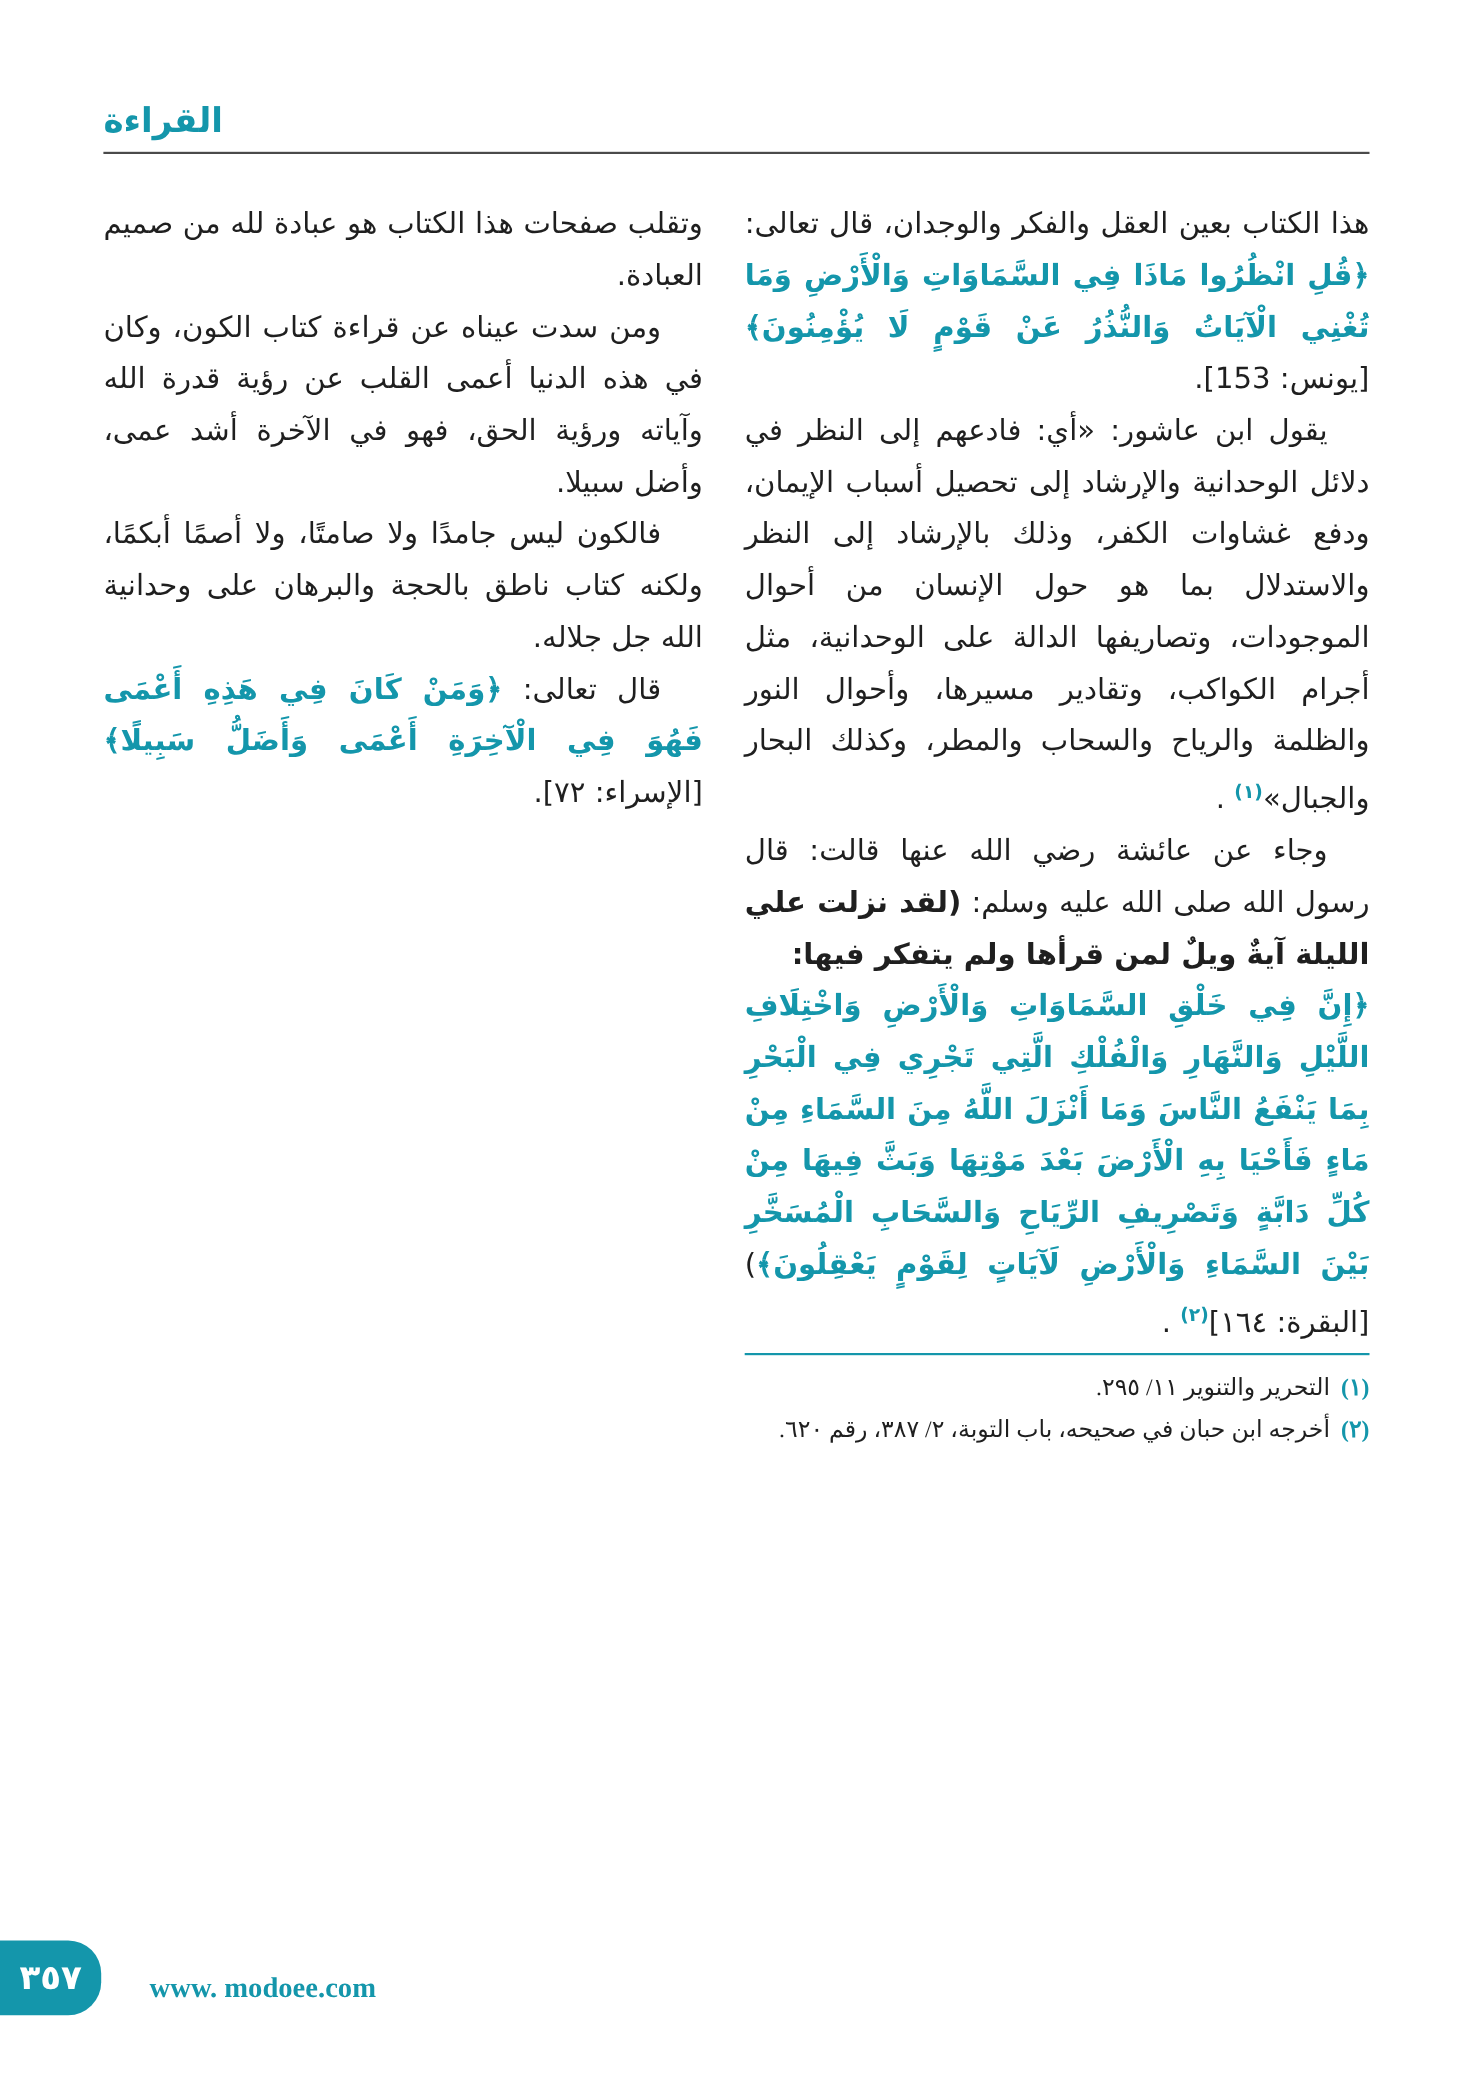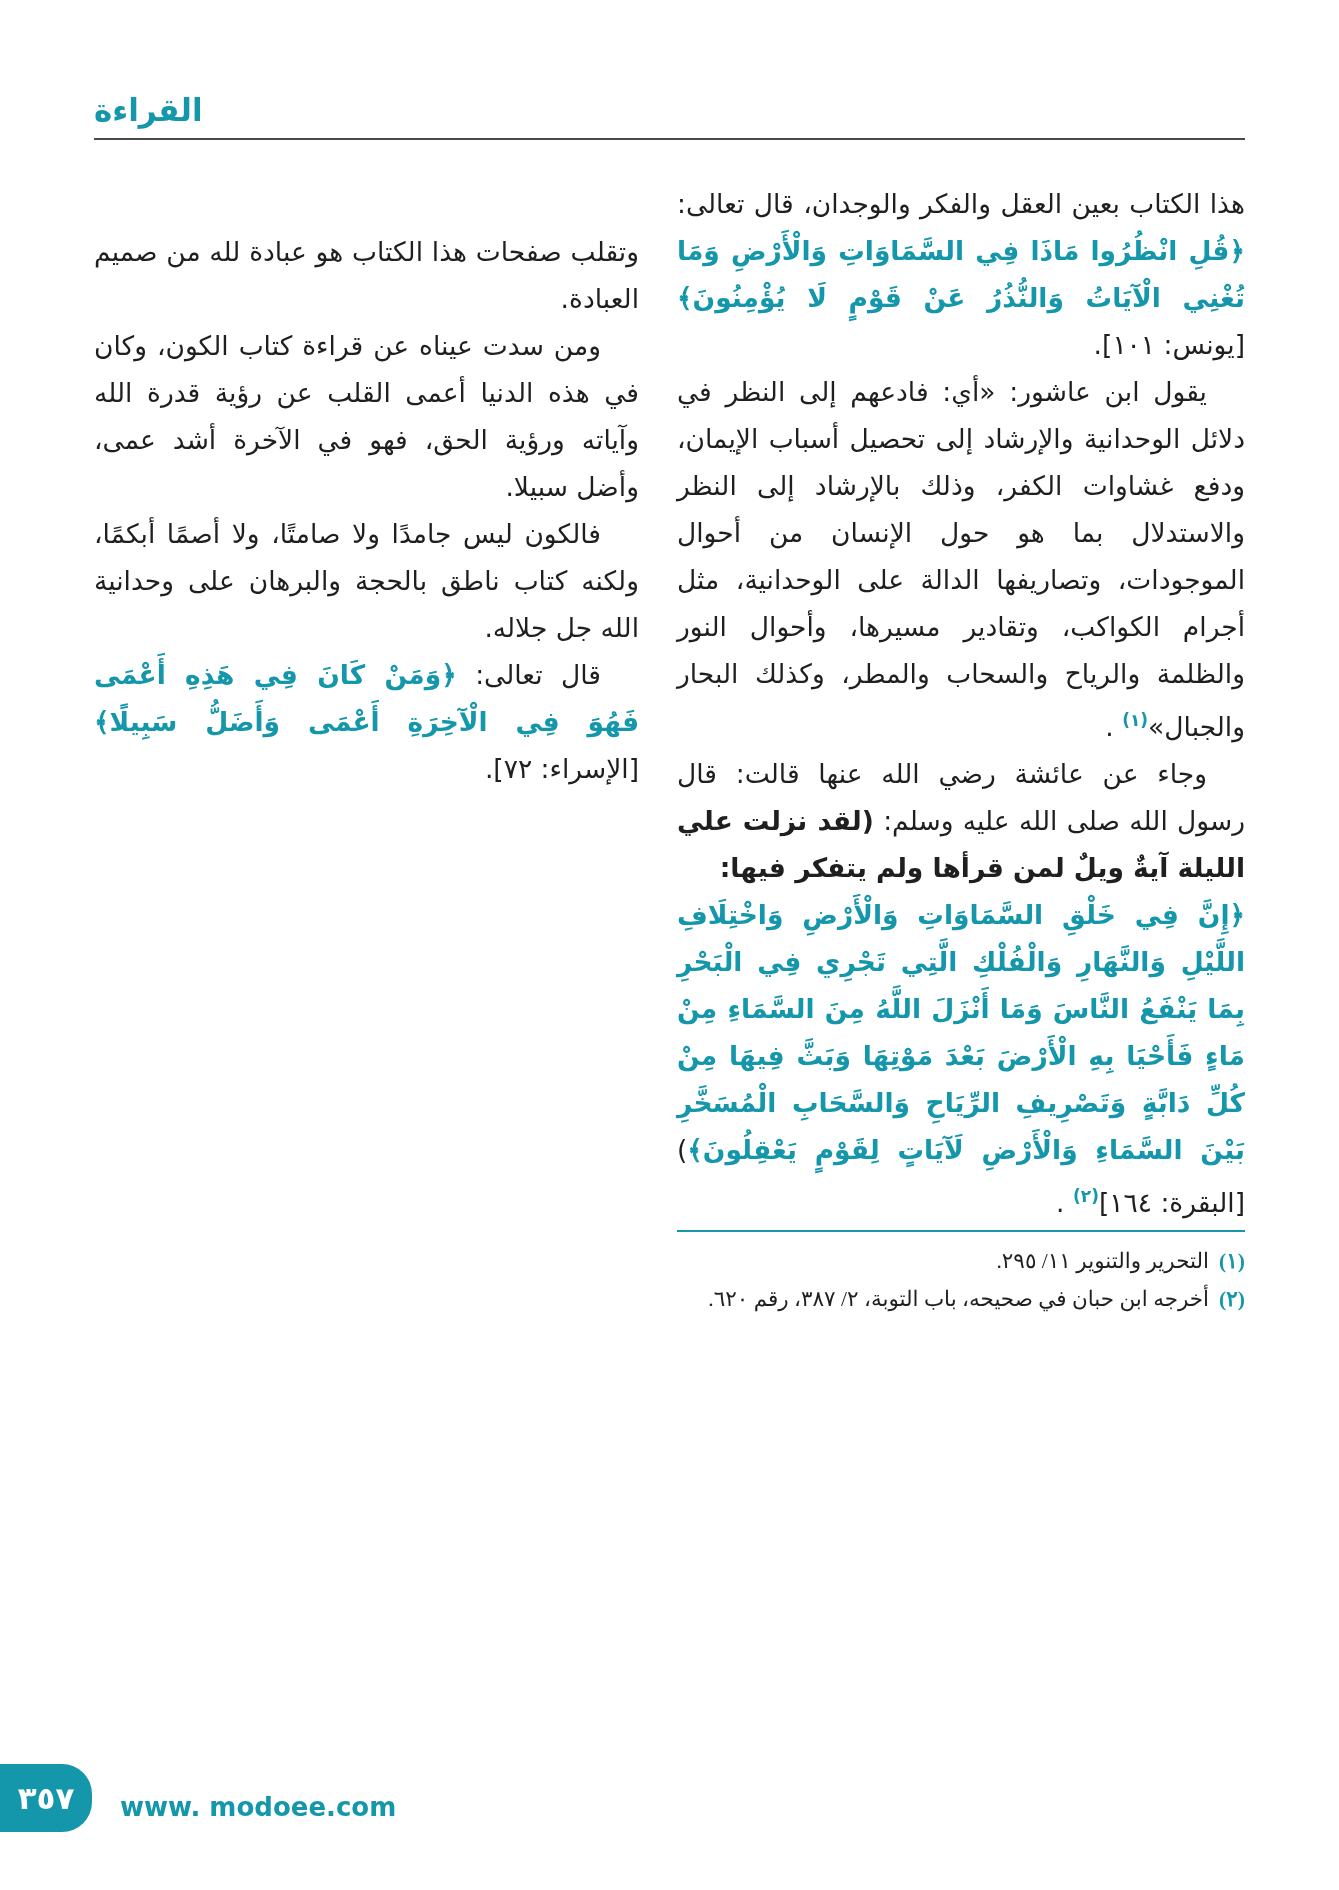--- a/index.html
+++ b/index.html
@@ -27,21 +27,21 @@
     margin-top: 10px;
     border-top: 2px solid #4a4a4a;
   }
   
   .columns {
     position: absolute; top: 180px; right: 94px; left: 94px;
     display: flex;
     gap: 38px;
   }
   .col-main { flex: 0 0 568px; }
-  .col-side { flex: 1 1 auto; margin-top: 48px; }
+  .col-side { flex: 1 1 auto; }
   p.para {
     font-size: 26.5px;
     line-height: 47px;
     text-align: justify;
   }
   p.para.indent { text-indent: 38px; }
   .quran {
     color: var(--accent, #1496ab);
     font-weight: bold;
   }
@@ -80,42 +80,43 @@
     background: var(--accent, #1496ab);
     border-radius: 0 30px 30px 0;
     display: flex; align-items: center; justify-content: center;
     color: #ffffff;
     font-size: 31px;
     font-weight: bold;
     direction: rtl;
   }
   .website {
     position: absolute;
-    left: 120px; bottom: 68px;
+    left: 136px; bottom: 68px;
     color: var(--accent, #1496ab);
     font-size: 26px;
     font-weight: bold;
     direction: ltr;
+    font-family: Liberation Serif, serif;
   }
 </style>
 </head>
 <body>
 
 <div class="page">
 
   <div class="header">
     <div class="header-title">القراءة</div>
     <div class="header-rule"></div>
   </div>
 
   <div class="columns">
 
     <div class="col-main">
       <p class="para">
-        <span>هذا الكتاب بعين العقل والفكر والوجدان، قال تعالى: </span><span class="quran">﴿قُلِ انْظُرُوا مَاذَا فِي السَّمَاوَاتِ وَالْأَرْضِ وَمَا تُغْنِي الْآيَاتُ وَالنُّذُرُ عَنْ قَوْمٍ لَا يُؤْمِنُونَ﴾</span><span> [يونس: ١٠١].</span>
+        <span>هذا الكتاب بعين العقل والفكر والوجدان، قال تعالى: </span><span class="quran">﴿قُلِ انْظُرُوا مَاذَا فِي السَّمَاوَاتِ وَالْأَرْضِ وَمَا تُغْنِي الْآيَاتُ وَالنُّذُرُ عَنْ قَوْمٍ لَا يُؤْمِنُونَ﴾</span><span> [يونس: 153].</span>
       </p>
       <p class="para indent">
         <span>يقول ابن عاشور: «أي: فادعهم إلى النظر في دلائل الوحدانية والإرشاد إلى تحصيل أسباب الإيمان، ودفع غشاوات الكفر، وذلك بالإرشاد إلى النظر والاستدلال بما هو حول الإنسان من أحوال الموجودات، وتصاريفها الدالة على الوحدانية، مثل أجرام الكواكب، وتقادير مسيرها، وأحوال النور والظلمة والرياح والسحاب والمطر، وكذلك البحار والجبال»</span><span class="fn-ref">(١)</span><span> .</span>
       </p>
       <p class="para indent">
         <span>وجاء عن عائشة رضي الله عنها قالت: قال رسول الله صلى الله عليه وسلم: </span><span class="bold">(لقد نزلت علي الليلة آيةٌ ويلٌ لمن قرأها ولم يتفكر فيها: </span><span class="quran">﴿إِنَّ فِي خَلْقِ السَّمَاوَاتِ وَالْأَرْضِ وَاخْتِلَافِ اللَّيْلِ وَالنَّهَارِ وَالْفُلْكِ الَّتِي تَجْرِي فِي الْبَحْرِ بِمَا يَنْفَعُ النَّاسَ وَمَا أَنْزَلَ اللَّهُ مِنَ السَّمَاءِ مِنْ مَاءٍ فَأَحْيَا بِهِ الْأَرْضَ بَعْدَ مَوْتِهَا وَبَثَّ فِيهَا مِنْ كُلِّ دَابَّةٍ وَتَصْرِيفِ الرِّيَاحِ وَالسَّحَابِ الْمُسَخَّرِ بَيْنَ السَّمَاءِ وَالْأَرْضِ لَآيَاتٍ لِقَوْمٍ يَعْقِلُونَ﴾</span><span>) [البقرة: ١٦٤]</span><span class="fn-ref">(٢)</span><span> .</span>
       </p>
 
       <div class="footnote-divider"></div>
       <div class="footnotes">

